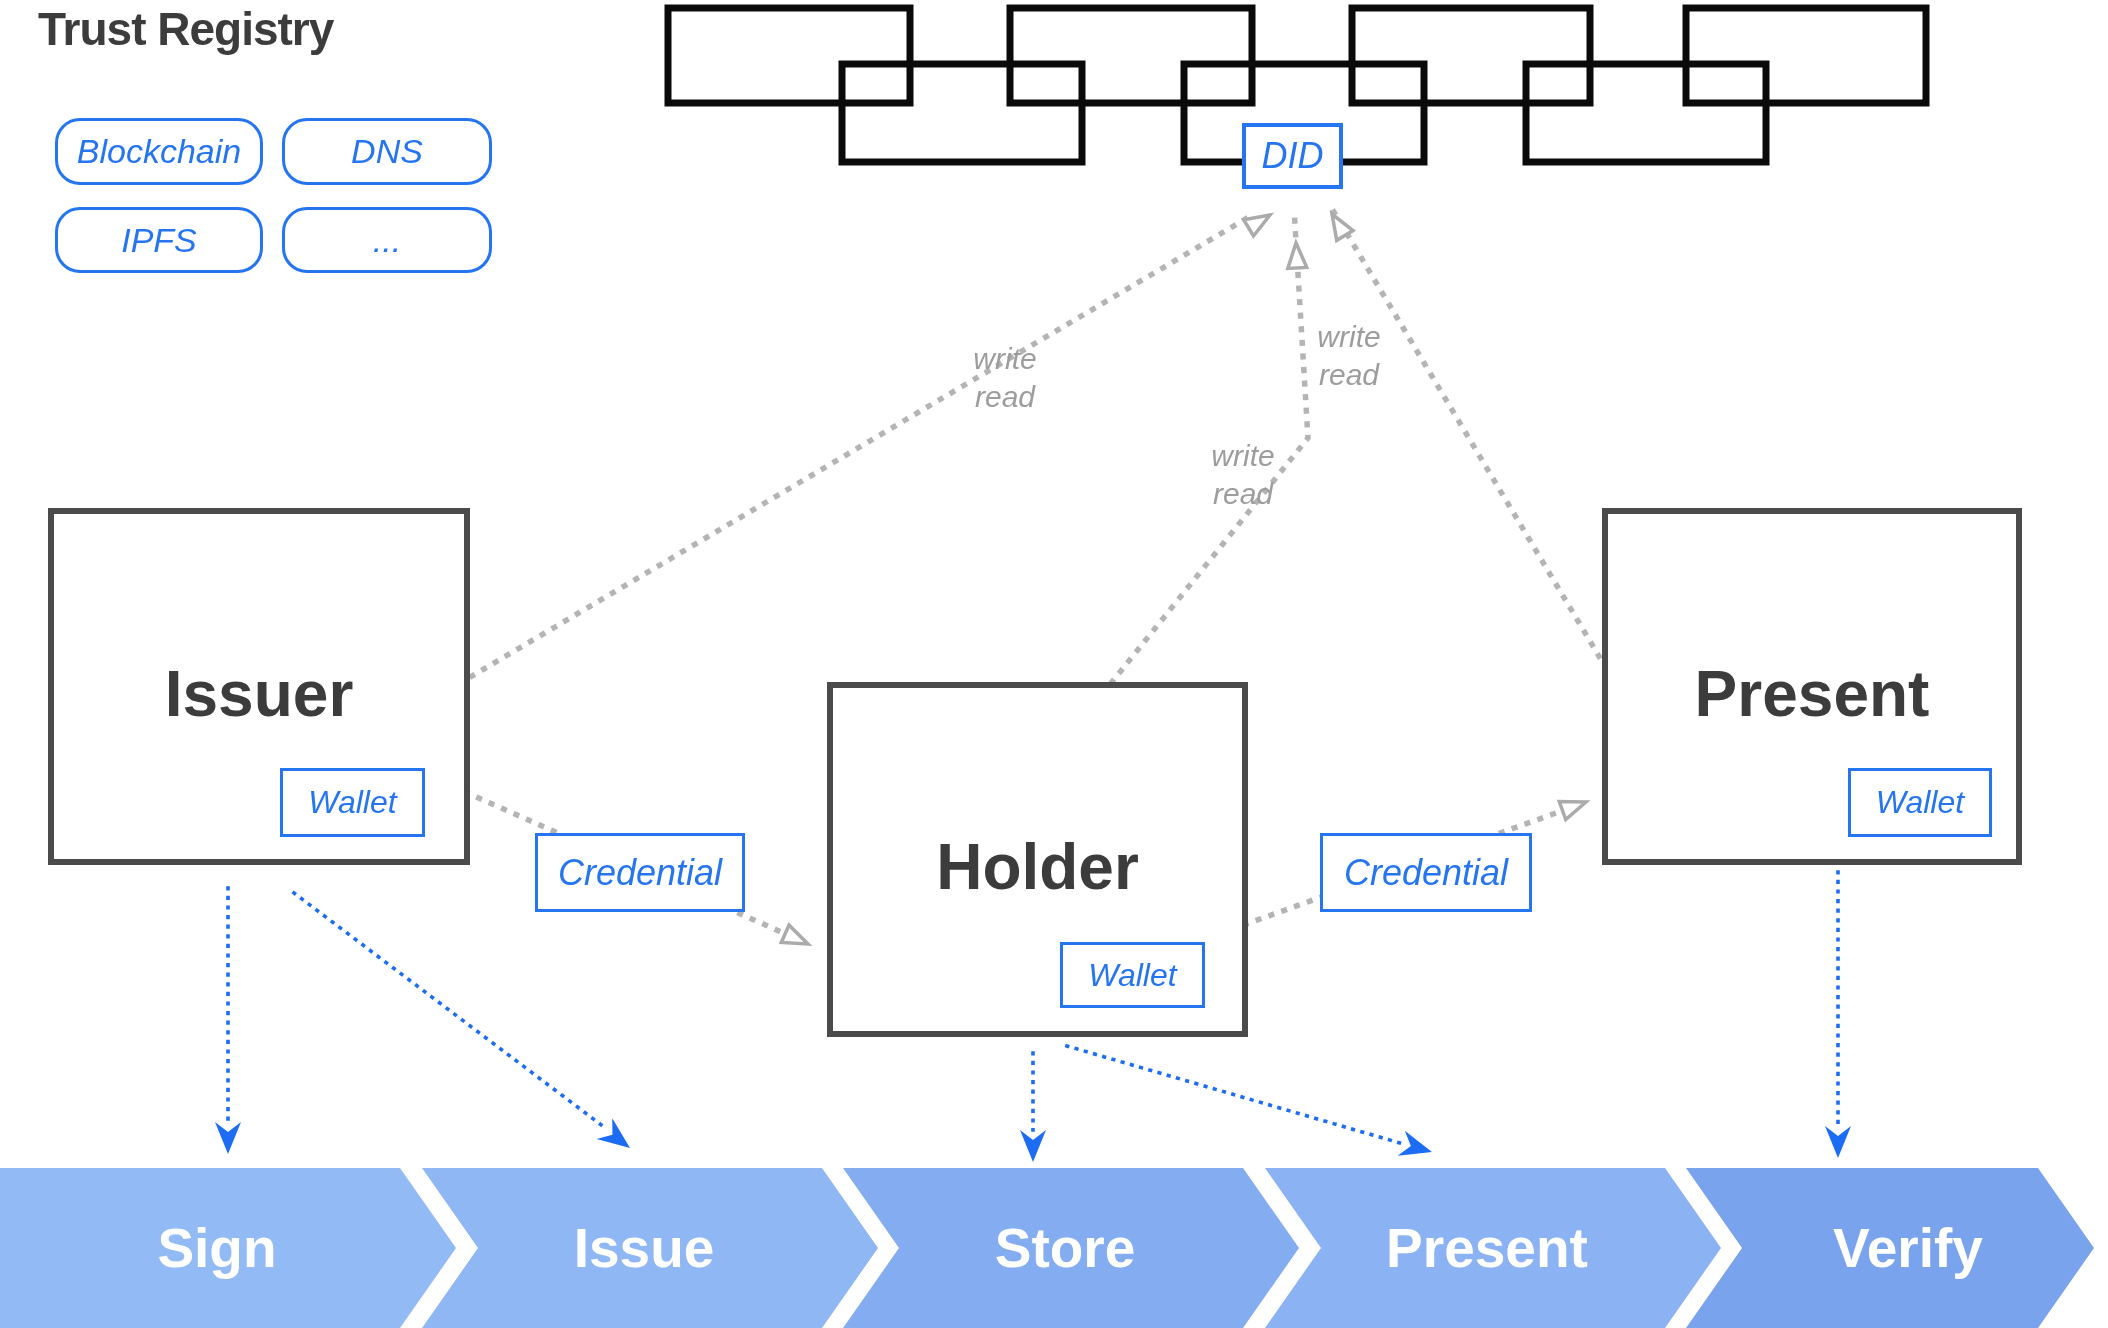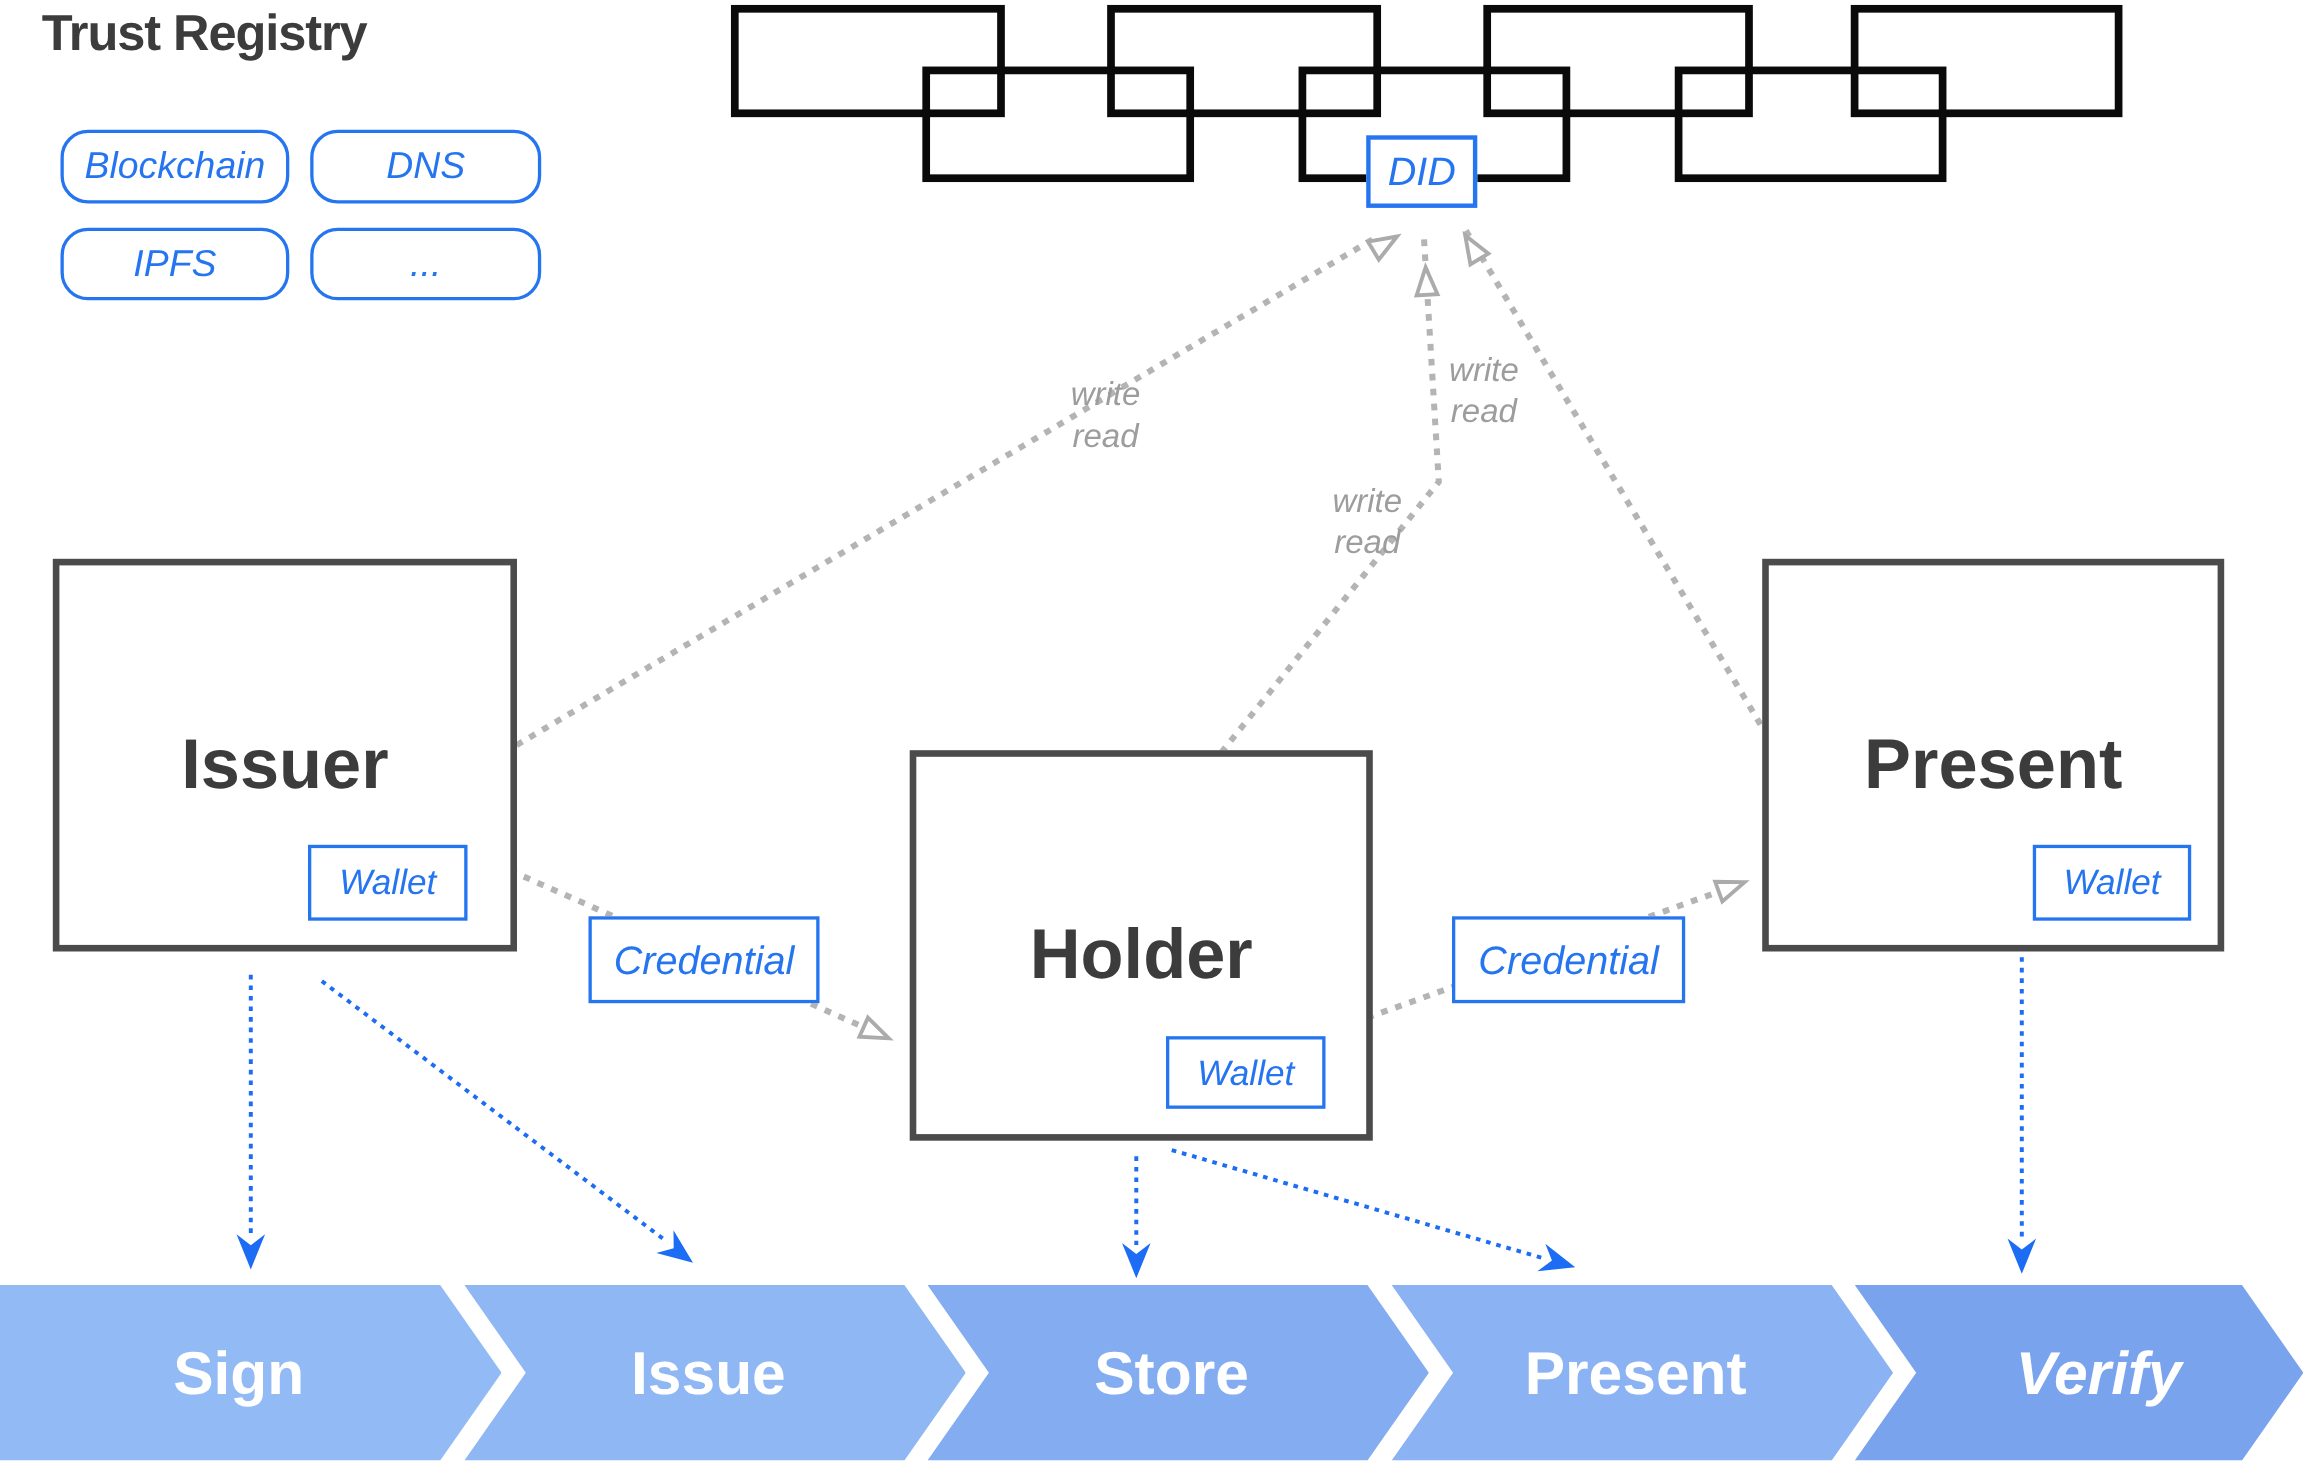--- a/index.html
+++ b/index.html
@@ -180,18 +180,18 @@
     </div>
     <div class="chev chev-1" style="background-color: rgb(143, 183, 243);">
       <span class="chev-label">Issue</span>
     </div>
     <div class="chev chev-2" style="background-color: rgb(132, 172, 240);">
       <span class="chev-label">Store</span>
     </div>
     <div class="chev chev-3" style="background-color: rgb(139, 178, 242);">
       <span class="chev-label">Present</span>
     </div>
-    <div class="chev chev-4" style="background-color: rgb(122, 163, 237); font-style: italic;">
+    <div class="chev chev-4" style="background-color: rgb(122, 163, 237);">
       <span class="chev-label">Verify</span>
     </div>
   </div>
 
 </div>
 
 </body></html>

